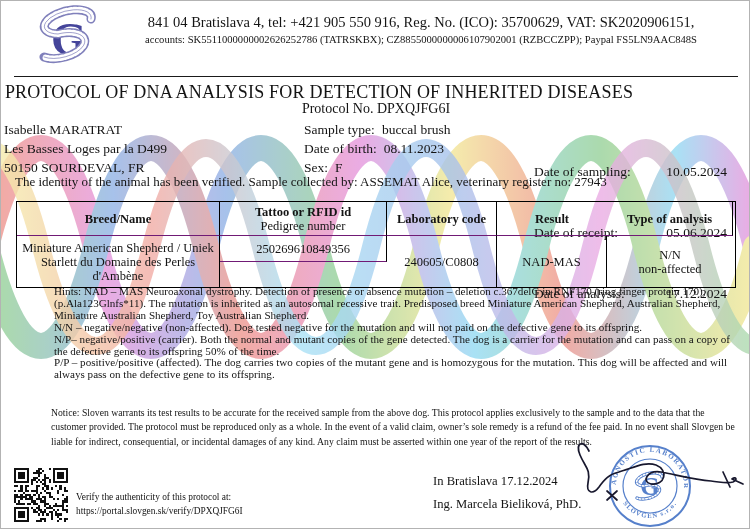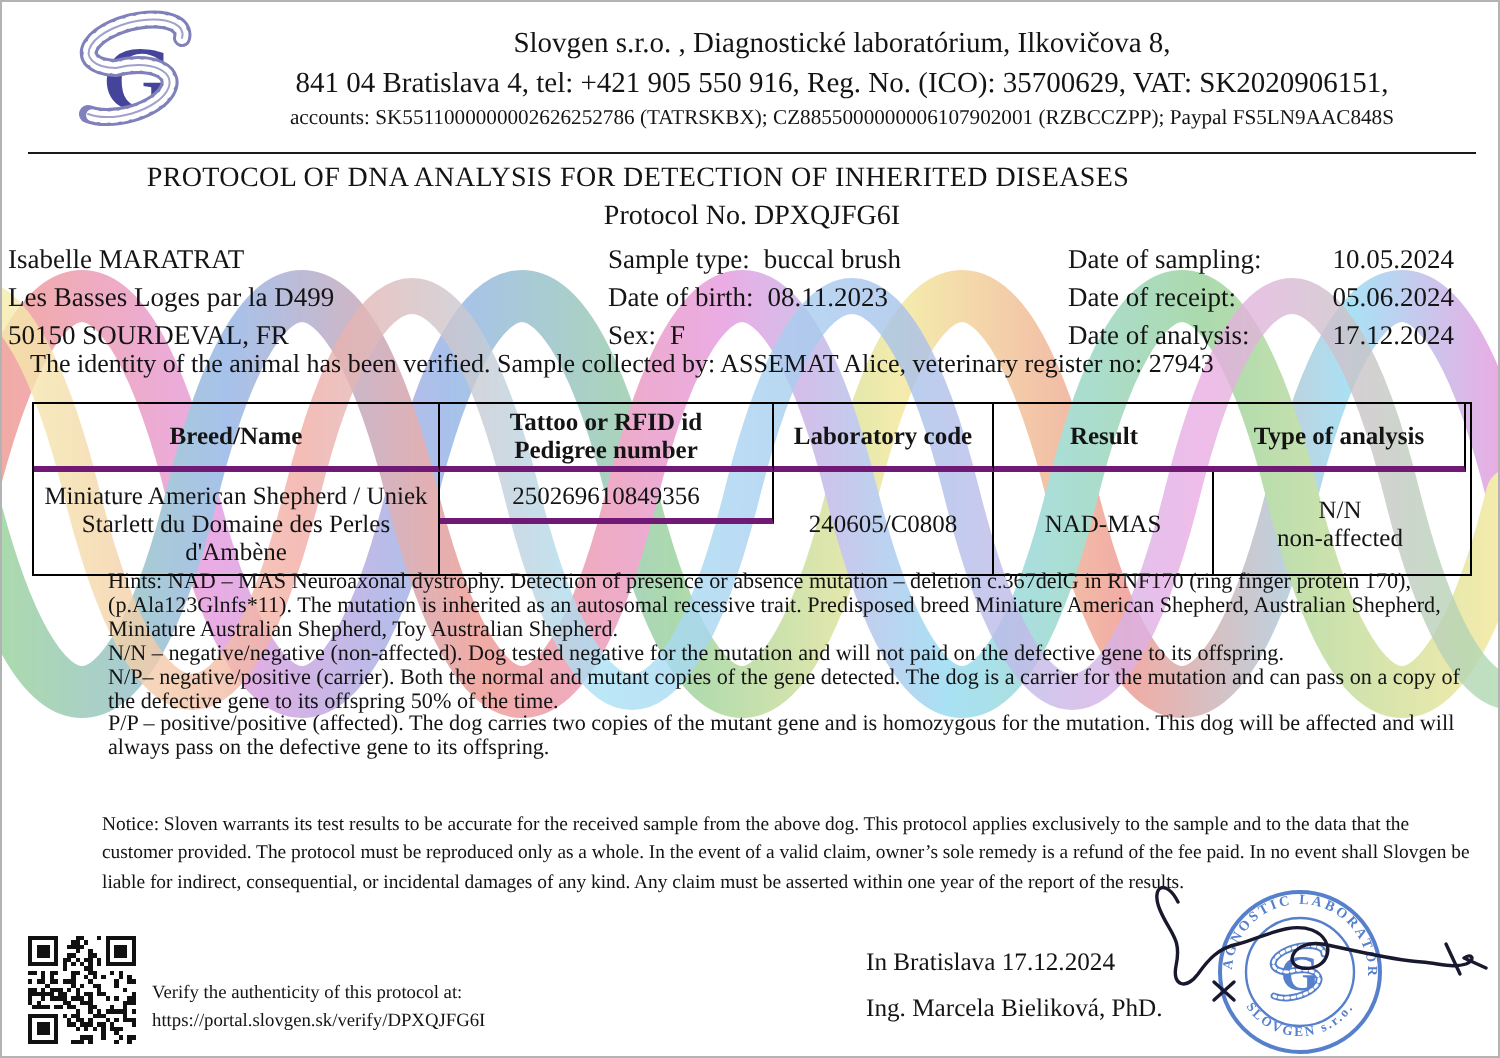--- a/index.html
+++ b/index.html
@@ -12,45 +12,45 @@
   .abs{position:absolute;}
   
   #watermark{position:absolute;left:0;top:96px;width:750px;height:300px;z-index:0;pointer-events:none;}
   
   #logo{left:26px;top:4px;width:82px;height:66px;}
   #company{left:100px;right:8px;top:11px;text-align:center;z-index:1;}
   #company .c1{font-size:14.5px;line-height:20px;}
   #company .c2{font-size:14.5px;line-height:20px;}
   #company .c3{font-size:10.6px;line-height:15px;}
   #headrule{left:13px;width:724px;top:75px;border-top:1.6px solid #1a1a1a;z-index:1;}
-  #doc-title{left:0;width:636px;top:81px;text-align:center;font-size:14px;letter-spacing:.2px;z-index:1;}
+  #doc-title{left:0;width:636px;top:81px;text-align:center;font-size:18px;letter-spacing:.2px;z-index:1;}
   #protocol-no{left:0;width:750px;top:100px;text-align:center;font-size:14px;z-index:1;}
   
   #info{left:3px;top:119px;width:723px;height:56px;z-index:1;font-size:13.5px;line-height:19px;}
   #owner-block{position:absolute;left:0;top:0;width:300px;}
   #sample-block{position:absolute;left:300px;top:0;width:228px;}
   #dates-block{position:absolute;left:530px;top:0;width:193px;}
-  .kv{display:flex;}
+  .kv{display:flex;margin-top:42px;}
   .kv .v{margin-left:auto;text-align:right;}
   .lbl-gap{margin-left:7px;text-align:right;}
   #identity-line{left:14px;top:173px;width:720px;font-size:13px;z-index:1;}
   
   #result-table{
     left:15px;top:200px;width:720px;z-index:1;
     display:grid;box-sizing:border-box;
     grid-template-columns:203px 167px 110px 110px 126px;
     grid-template-rows:34px 26px 25px;
     border:1.6px solid #000;
     font-size:12.5px;line-height:14px;text-align:center;
   }
   .cell{display:flex;flex-direction:column;align-items:center;justify-content:center;padding:0 3px;box-sizing:border-box;}
   .br{border-right:1px solid #000;}
-  .bb{border-bottom:3px solid #701a75;text-align:center;}
+  .bb{border-bottom:1px solid #701a75;text-align:center;}
   .th{font-weight:bold;}
-  .th .sub{font-weight:bold;}
+  .th .sub{font-weight:normal;}
   .rowspan2{grid-row:2 / span 2;}
   
   #hints{left:53px;top:285px;width:684px;font-size:11.1px;line-height:11.9px;z-index:1;}
   #hints p{margin:0;}
   #notice{left:50px;top:405px;width:688px;font-size:9.7px;line-height:14.4px;z-index:1;}
   
   #qr{left:13px;top:467px;width:54px;height:54px;z-index:1;}
   #verify{left:75px;top:489px;font-size:9.4px;line-height:14px;z-index:1;}
   #signoff{left:432px;top:469px;font-size:12.6px;line-height:23px;z-index:1;}
   #stamp{left:604px;top:440px;width:90px;height:90px;z-index:1;opacity:.88;}
@@ -105,21 +105,20 @@
       <text x="42" y="50" text-anchor="middle" font-family="Liberation Serif, serif" font-weight="bold" font-size="46" fill="#44449a">G</text>
       <g fill="none" stroke-linecap="round">
         <path d="M 64 14 A 24 11 -14 1 0 31 29 A 24 12 -14 1 1 17 52" stroke="#8080bb" stroke-width="9"></path>
         <path d="M 64 14 A 24 11 -14 1 0 31 29 A 24 12 -14 1 1 17 52" stroke="#ffffff" stroke-width="6" stroke-dasharray="2.2 2.8"></path>
         <path d="M 64 14 A 24 11 -14 1 0 31 29 A 24 12 -14 1 1 17 52" stroke="#44449a" stroke-width="1" opacity=".5"></path>
       </g>
     </svg>
   </div>
 
   <div id="company" class="abs">
-    <div class="c1">Slovgen s.r.o. , Diagnostické laboratórium, Ilkovičova 8,</div>
     <div class="c2">841 04 Bratislava 4, tel: +421 905 550 916, Reg. No. (ICO): 35700629, VAT: SK2020906151,</div>
     <div class="c3">accounts: SK5511000000002626252786 (TATRSKBX); CZ8855000000006107902001 (RZBCCZPP); Paypal FS5LN9AAC848S</div>
   </div>
 
   <div id="headrule" class="abs"></div>
 
   <div id="doc-title" class="abs">PROTOCOL OF DNA ANALYSIS FOR DETECTION OF INHERITED DISEASES</div>
   <div id="protocol-no" class="abs">Protocol No. DPXQJFG6I</div>
 
   <div id="info" class="abs">

